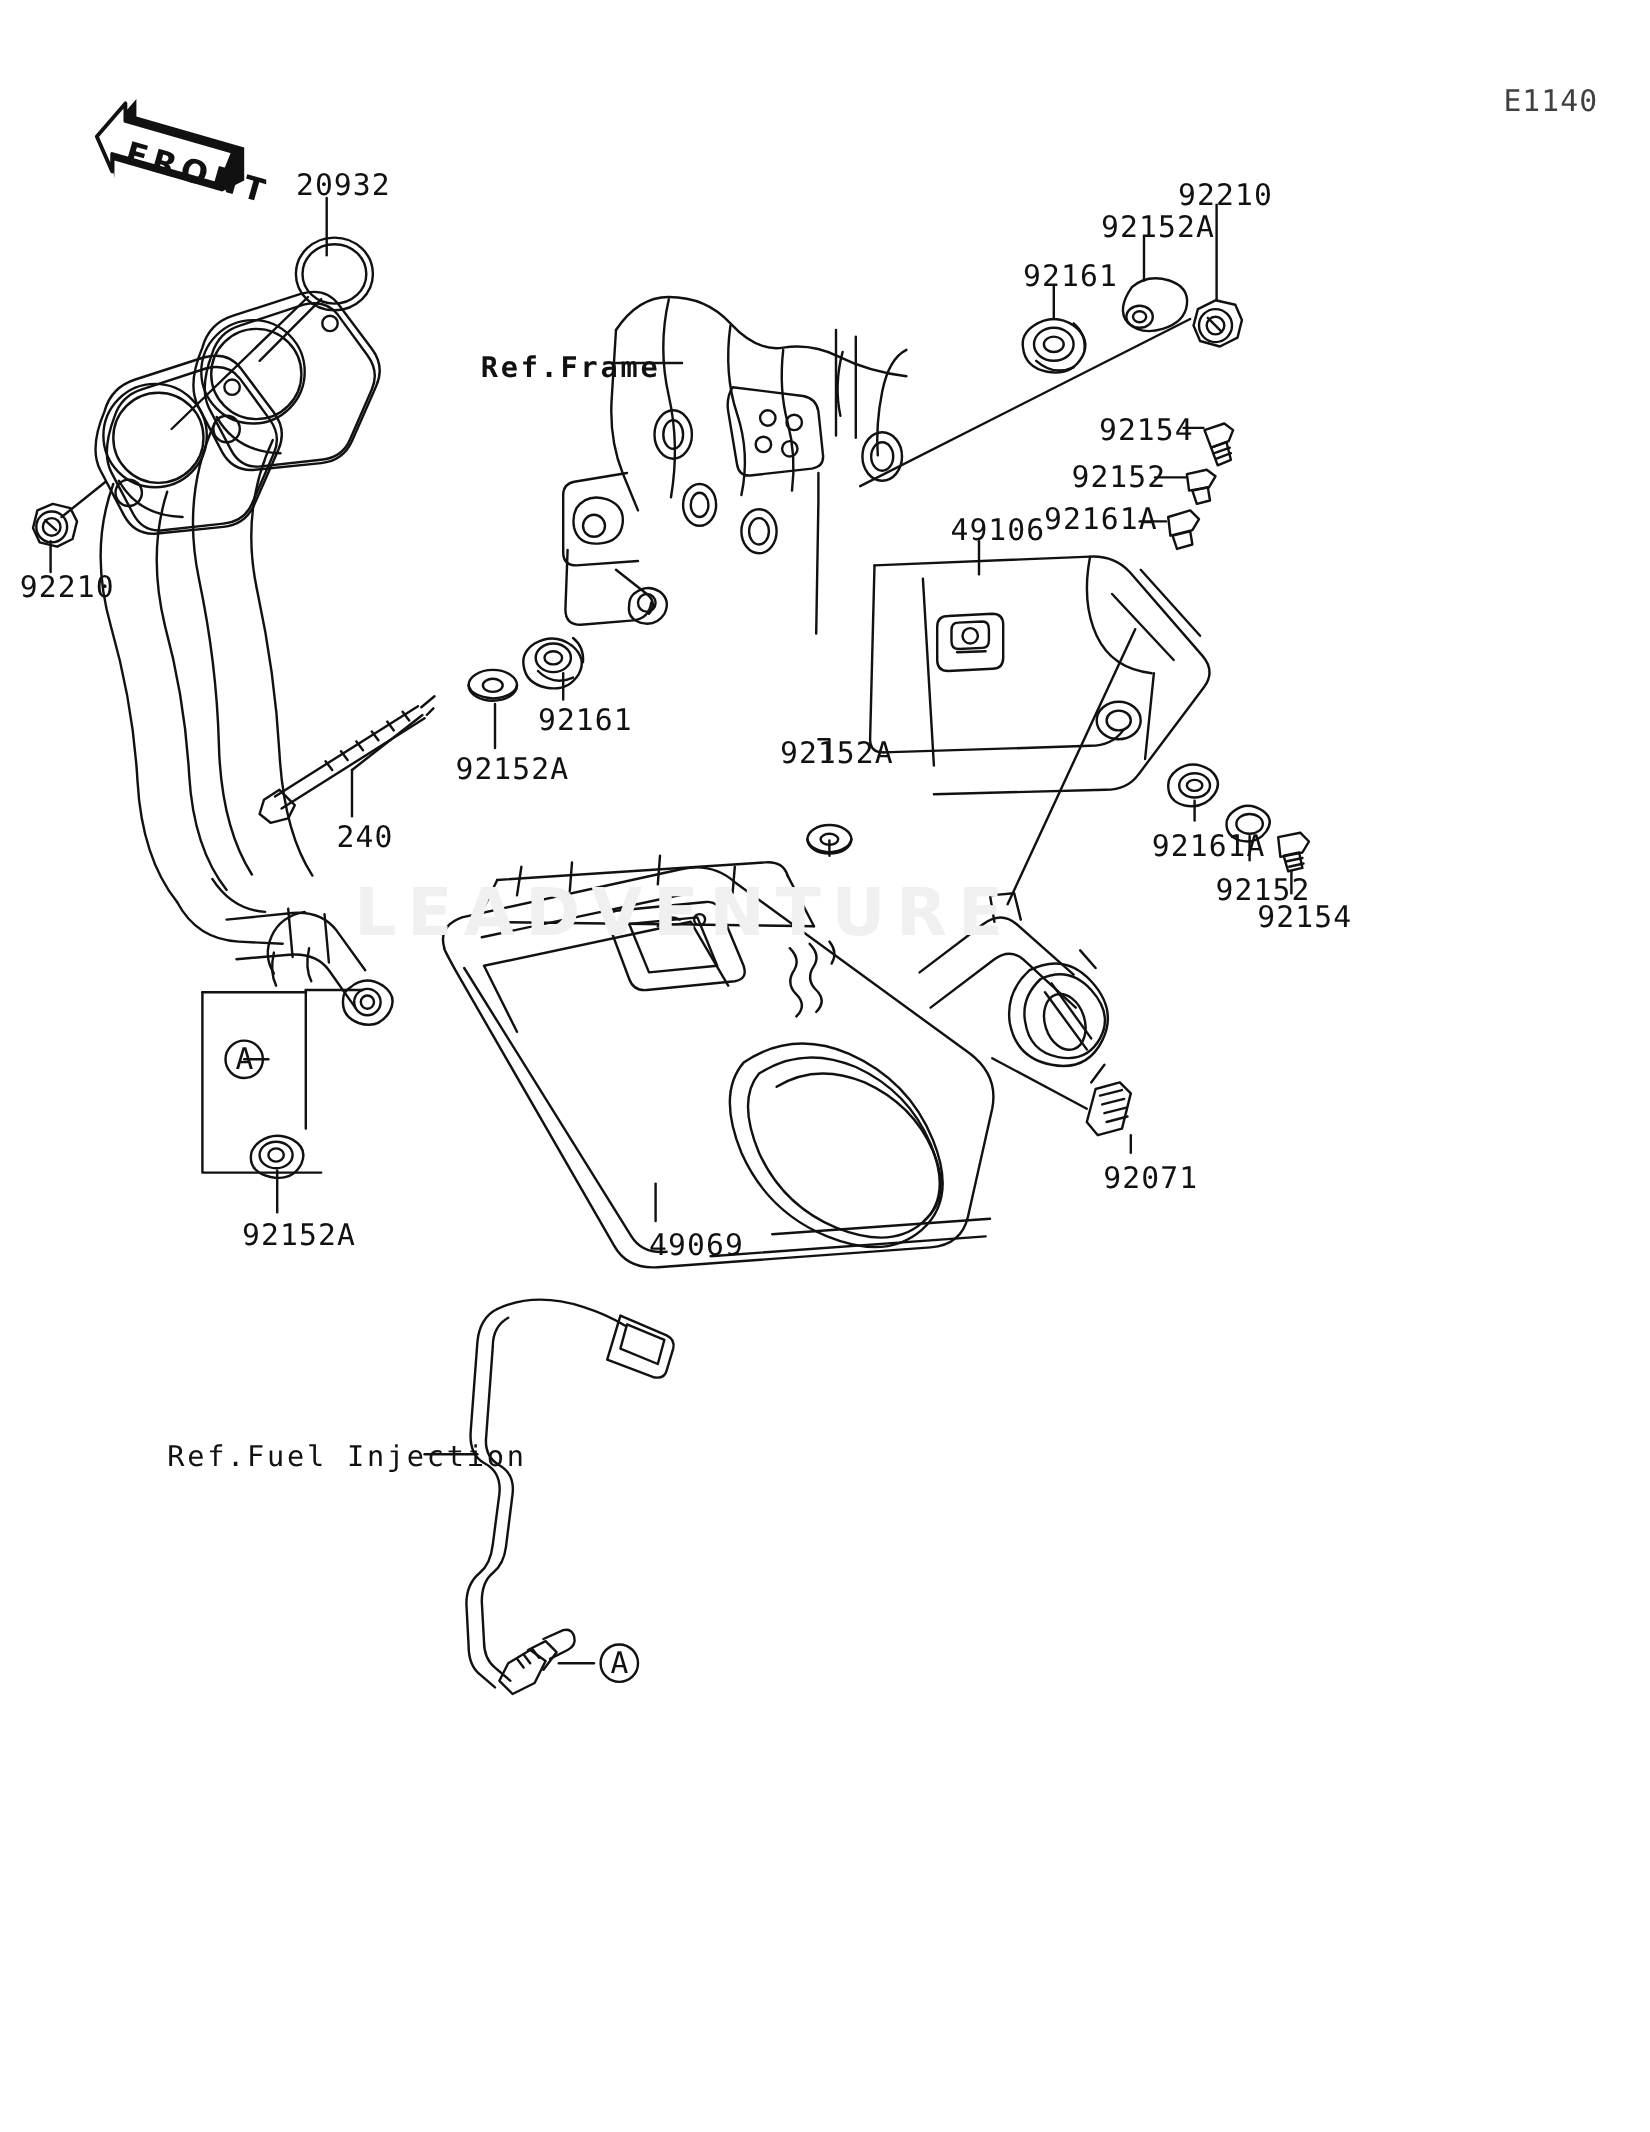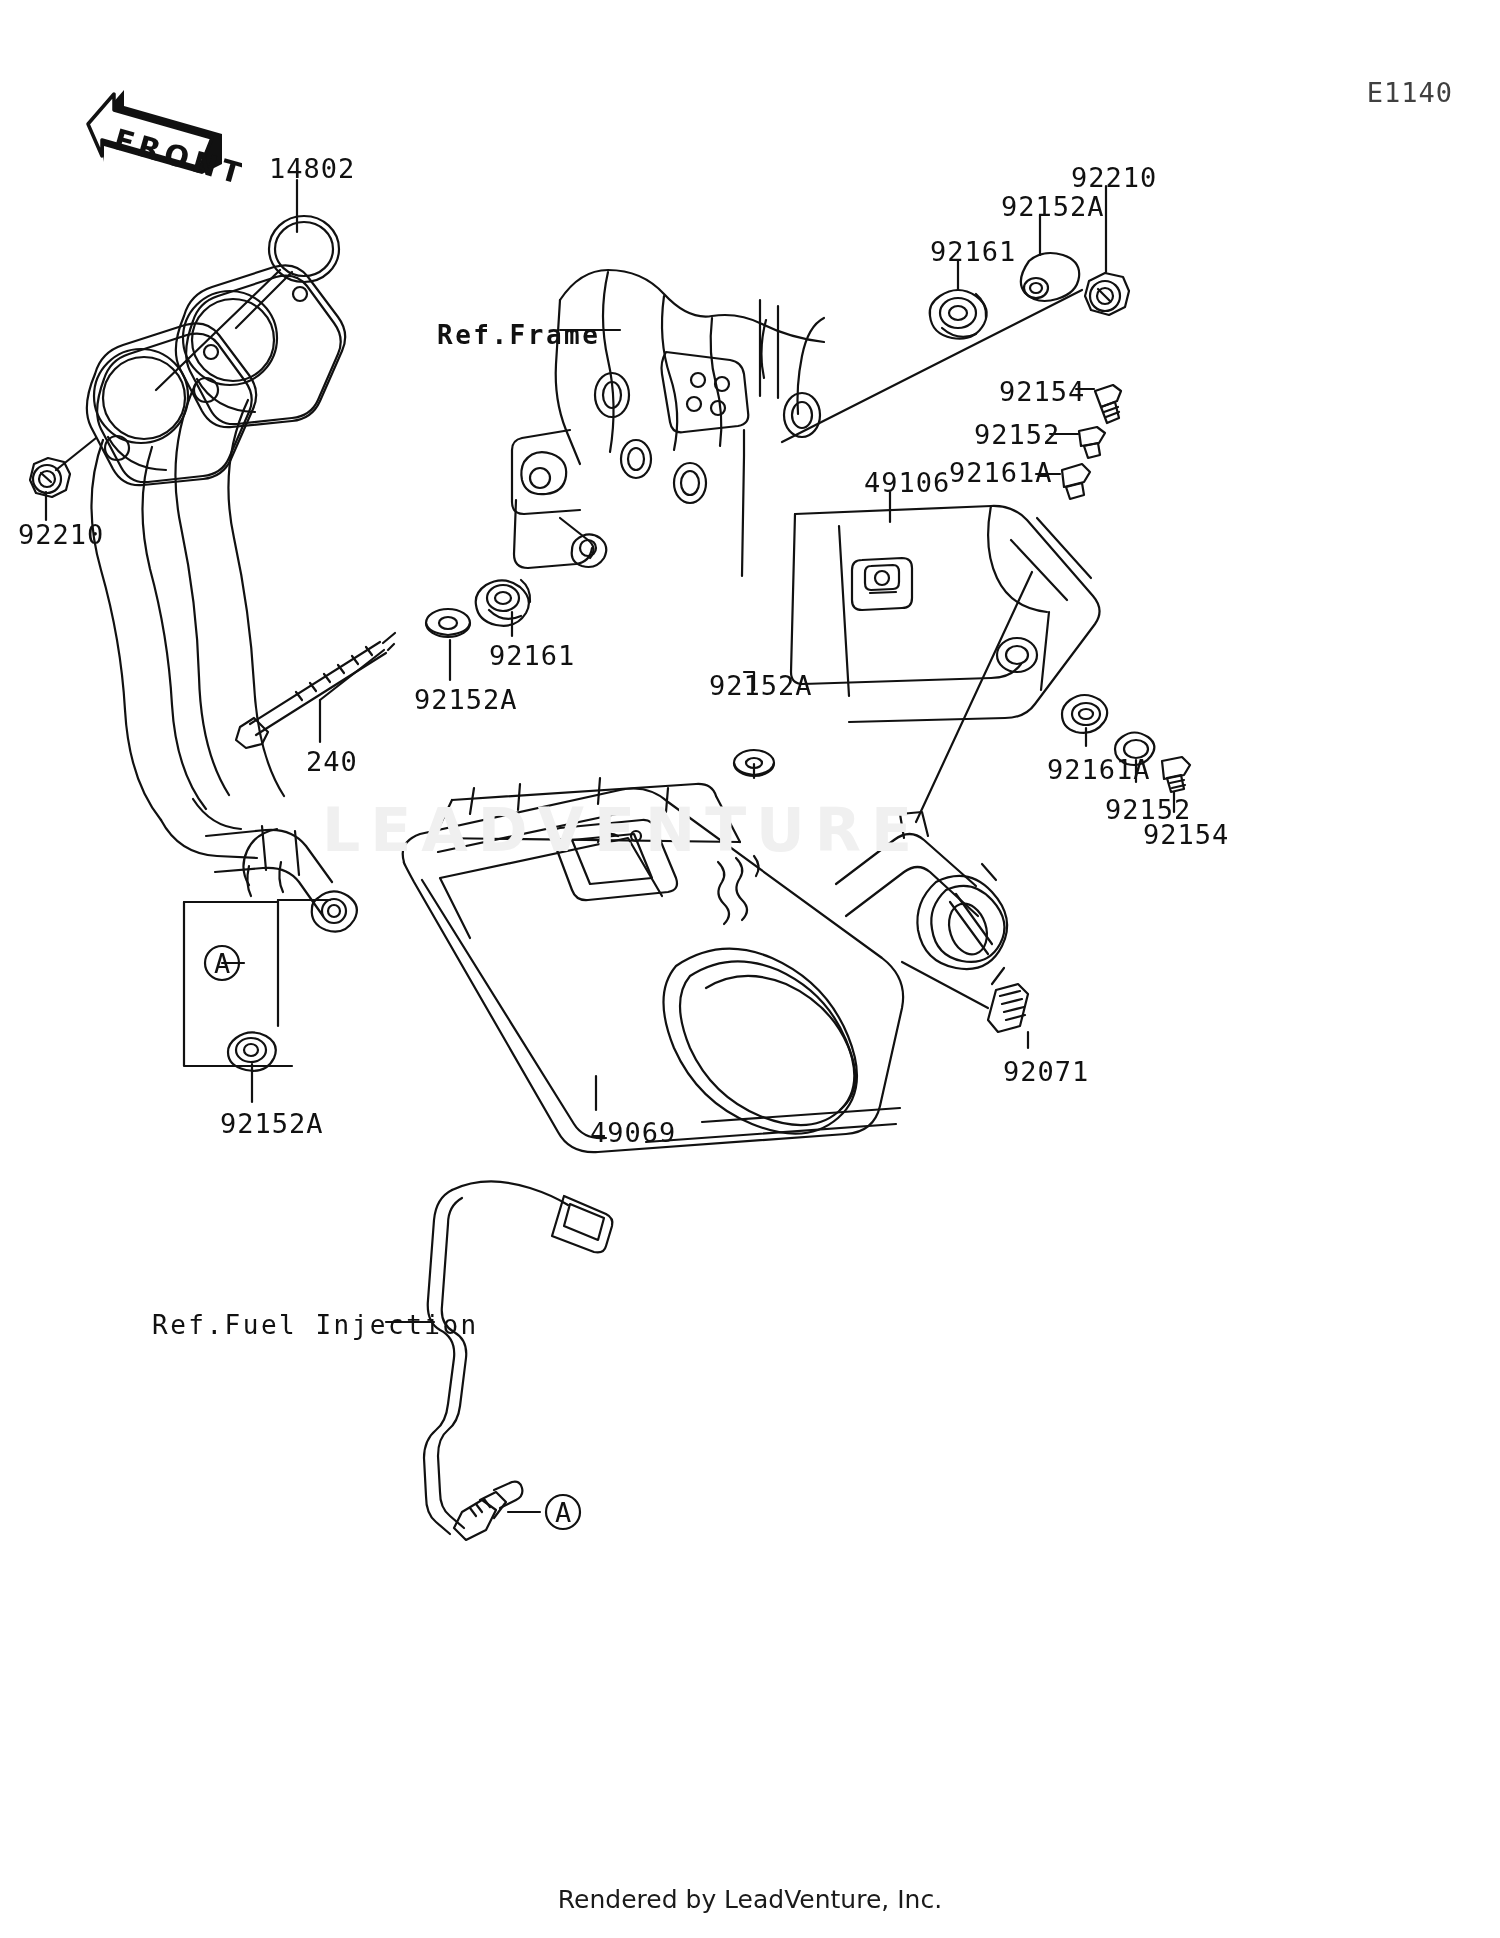--- a/index.html
+++ b/index.html
@@ -397,21 +397,21 @@
 
       <path d="M36 56 L62 26 L62 42 L160 70 L148 100 L50 72 L50 88 Z" fill="#ffffff" stroke="#111111" stroke-width="3.5" stroke-linejoin="round"></path>
 
       <text x="60" y="80" transform="rotate(16 60 80)" font-family="DejaVu Sans, sans-serif" font-size="29" font-weight="700" letter-spacing="5" fill="#111111" id="front-text">FRONT</text>
     </svg>
   </div>
 
   <div class="diagid">E1140</div>
 
   <div id="labels">
-      <div class="lbl" style="left: 269px; top: 155px;">14802</div>
+      <div class="lbl" style="left: 269px; top: 155px;">20932</div>
       <div class="lbl" style="left: 18px; top: 521px;">92210</div>
       <div class="lbl" style="left: 414px; top: 686px;">92152A</div>
       <div class="lbl" style="left: 489px; top: 642px;">92161</div>
       <div class="lbl" style="left: 306px; top: 748px;">240</div>
       <div class="lbl" style="left: 709px; top: 672px;">92152A</div>
       <div class="lbl" style="left: 930px; top: 238px;">92161</div>
       <div class="lbl" style="left: 1001px; top: 193px;">92152A</div>
       <div class="lbl" style="left: 1071px; top: 164px;">92210</div>
       <div class="lbl" style="left: 999px; top: 378px;">92154</div>
       <div class="lbl" style="left: 974px; top: 421px;">92152</div>
@@ -422,15 +422,14 @@
       <div class="lbl" style="left: 1143px; top: 821px;">92154</div>
       <div class="lbl" style="left: 1003px; top: 1058px;">92071</div>
       <div class="lbl" style="left: 220px; top: 1110px;">92152A</div>
       <div class="lbl" style="left: 566px; top: 1119px; margin-left: 24px;">49069</div>
       <div class="lbl ref" style="left: 437px; top: 322px; font-weight: bold;">Ref.Frame</div>
       <div class="lbl ref" style="left: 152px; top: 1312px;">Ref.Fuel Injection</div>
       <div class="lbl" style="left: 214px; top: 950px;">A</div>
       <div class="lbl" style="left: 555px; top: 1499px;">A</div>
     </div>
 
-  <div class="footer">Rendered by LeadVenture, Inc.</div>
 
 </div>
 
 </body></html>

